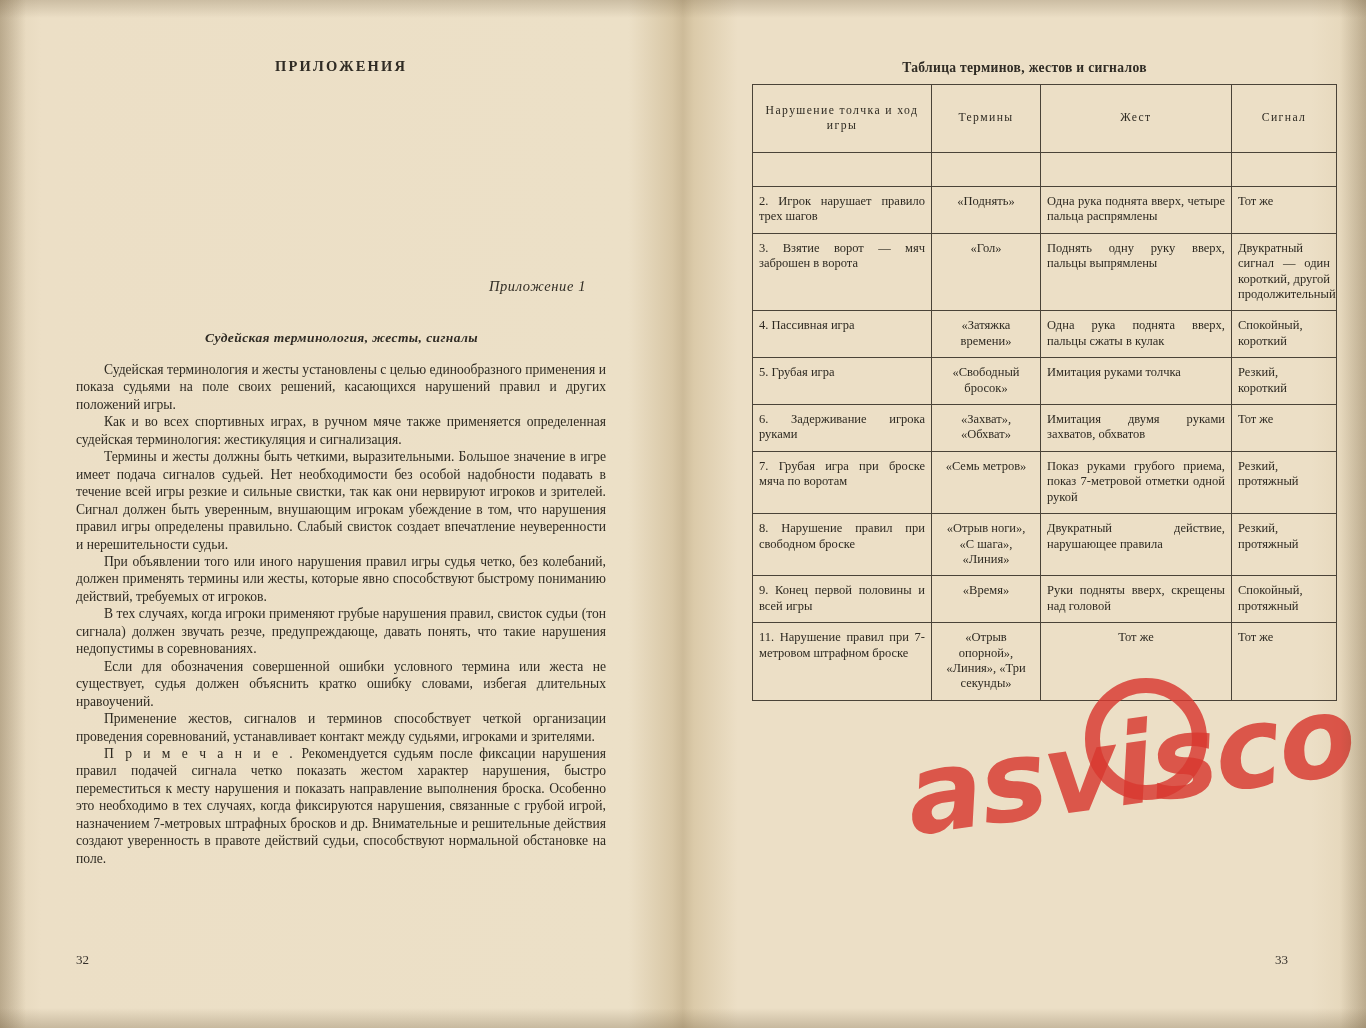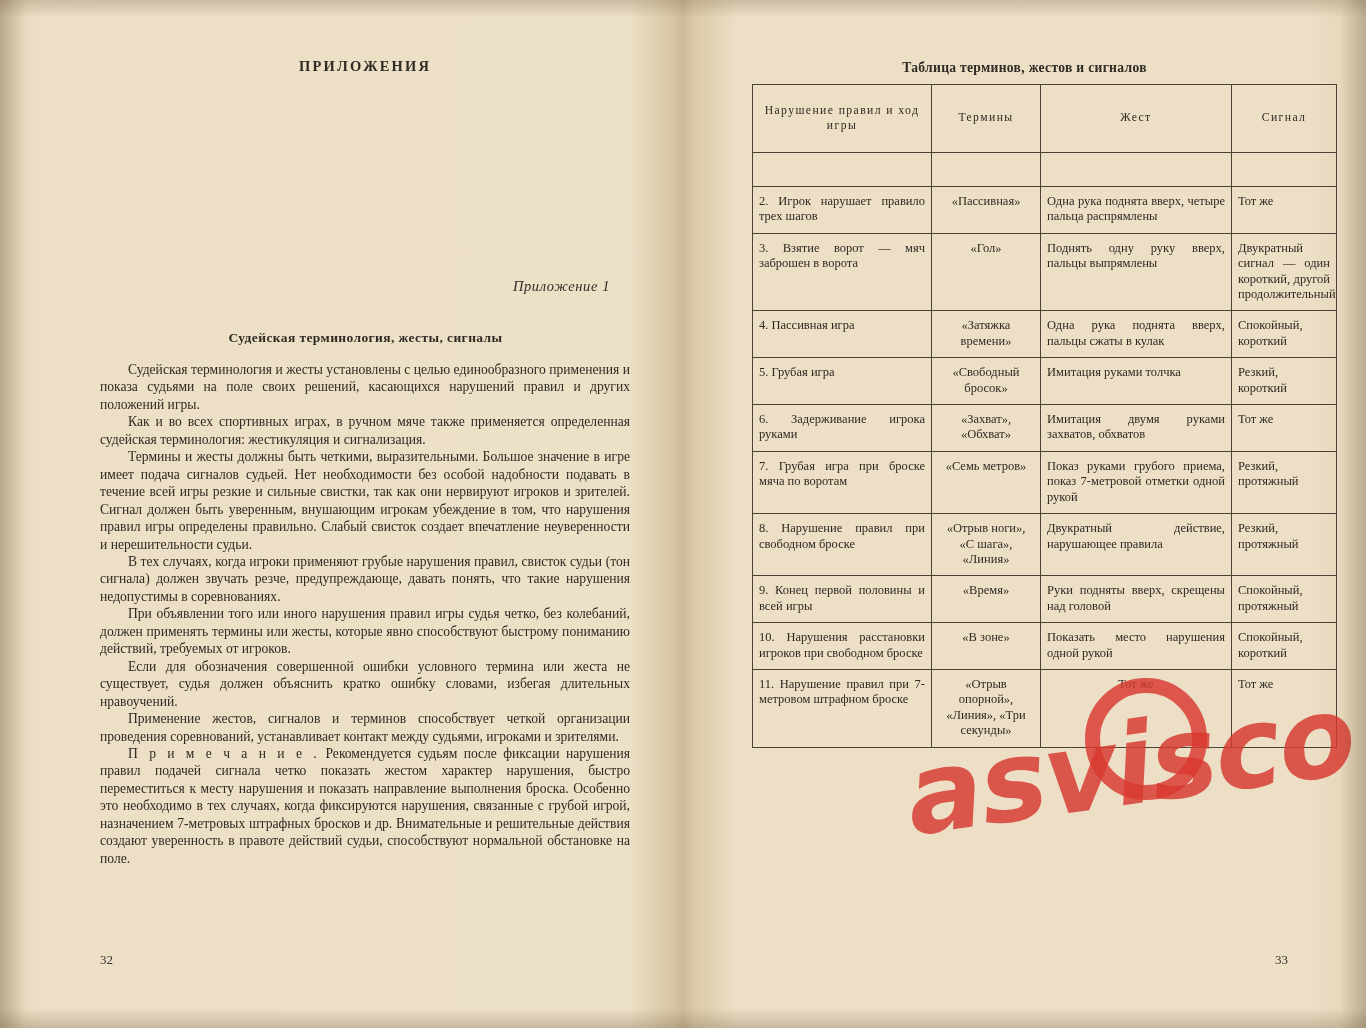--- a/index.html
+++ b/index.html
@@ -27,21 +27,21 @@
         #dbcaa9 50.8%,
         #ecdfc6 54%,
         #ecdfc6 96%,
         #e1d2b5 100%);
   }
   .page {
     position: absolute;
     top: 0;
     bottom: 0;
   }
-  .page-left { left: 0; width: 683px; margin-left: 24px; }
+  .page-left { left: 0; width: 683px; }
   .page-right { left: 683px; width: 683px; }
 
   
   .appendix-head {
     position: absolute;
     left: 275px;
     top: 58px;
     font-size: 14.5px;
     letter-spacing: 2.2px;
     font-weight: bold;
@@ -59,20 +59,21 @@
   .sec-title {
     position: absolute;
     left: 0;
     right: 0;
     top: 330px;
     text-align: center;
     font-size: 13.5px;
     font-weight: bold;
     color: #2f2b24;
     letter-spacing: 0.4px;
+    font-style: italic;
   }
   .body-text {
     position: absolute;
     left: 76px;
     top: 361px;
     width: 530px;
     font-size: 13.6px;
     line-height: 17.45px;
     color: #2e2a22;
     text-align: justify;
@@ -202,54 +203,54 @@
 
   <div class="page page-left">
     <div class="appendix-head">ПРИЛОЖЕНИЯ</div>
     <div class="appendix-num">Приложение 1</div>
     <div class="sec-title">Судейская терминология, жесты, сигналы</div>
 
     <div class="body-text">
       <p>Судейская терминология и жесты установлены с целью единообразного применения и показа судьями на поле своих решений, касающихся нарушений правил и других положений игры.</p>
       <p>Как и во всех спортивных играх, в ручном мяче также применяется определенная судейская терминология: жестикуляция и сигнализация.</p>
       <p>Термины и жесты должны быть четкими, выразительными. Большое значение в игре имеет подача сигналов судьей. Нет необходимости без особой надобности подавать в течение всей игры резкие и сильные свистки, так как они нервируют игроков и зрителей. Сигнал должен быть уверенным, внушающим игрокам убеждение в том, что нарушения правил игры определены правильно. Слабый свисток создает впечатление неуверенности и нерешительности судьи.</p>
+      <p>При объявлении того или иного нарушения правил игры судья четко, без колебаний, должен применять термины или жесты, которые явно способствуют быстрому пониманию действий, требуемых от игроков.</p>
       <p>В тех случаях, когда игроки применяют грубые нарушения правил, свисток судьи (тон сигнала) должен звучать резче, предупреждающе, давать понять, что такие нарушения недопустимы в соревнованиях.</p>
-      <p>При объявлении того или иного нарушения правил игры судья четко, без колебаний, должен применять термины или жесты, которые явно способствуют быстрому пониманию действий, требуемых от игроков.</p>
       <p>Если для обозначения совершенной ошибки условного термина или жеста не существует, судья должен объяснить кратко ошибку словами, избегая длительных нравоучений.</p>
       <p>Применение жестов, сигналов и терминов способствует четкой организации проведения соревнований, устанавливает контакт между судьями, игроками и зрителями.</p>
       <p><span class="sp-note">П р и м е ч а н и е .</span> <span>Рекомендуется судьям после фиксации нарушения правил подачей сигнала четко показать жестом характер нарушения, быстро переместиться к месту нарушения и показать направление выполнения броска. Особенно это необходимо в тех случаях, когда фиксируются нарушения, связанные с грубой игрой, назначением 7-метровых штрафных бросков и др. Внимательные и решительные действия создают уверенность в правоте действий судьи, способствуют нормальной обстановке на поле.</span></p>
     </div>
 
     <div class="folio folio-left">32</div>
   </div>
 
   <div class="page page-right">
     <div class="table-title">Таблица терминов, жестов и сигналов</div>
 
     <div class="tbl-wrap">
       <table class="terms">
         <thead>
           <tr>
-            <th style="width:166px">Нарушение правил и ход игры</th>
+            <th style="width:166px">Нарушение толчка и ход игры</th>
             <th style="width:96px">Термины</th>
             <th style="width:178px">Жест</th>
             <th style="width:92px">Сигнал</th>
           </tr>
         </thead>
         <tbody>
           <tr class="spacer-row">
             <td></td>
             <td></td>
             <td></td>
             <td></td>
           </tr>
 
           <tr>
             <td class="c-rule">2. Игрок нарушает правило трех шагов</td>
-            <td class="c-term">«Пассивная»</td>
+            <td class="c-term">«Поднять»</td>
             <td class="c-gest">Одна рука поднята вверх, четыре пальца распрямлены</td>
             <td class="c-sig">Тот же</td>
           </tr>
           <tr>
             <td class="c-rule">3. Взятие ворот — мяч заброшен в ворота</td>
             <td class="c-term">«Гол»</td>
             <td class="c-gest">Поднять одну руку вверх, пальцы выпрямлены</td>
             <td class="c-sig">Двукратный сигнал — один короткий, другой продолжительный</td>
           </tr>
           <tr>
@@ -280,26 +281,20 @@
             <td class="c-rule">8. Нарушение правил при свободном броске</td>
             <td class="c-term">«Отрыв ноги», «С шага», «Линия»</td>
             <td class="c-gest">Двукратный действие, нарушающее правила</td>
             <td class="c-sig">Резкий, протяжный</td>
           </tr>
           <tr>
             <td class="c-rule">9. Конец первой половины и всей игры</td>
             <td class="c-term">«Время»</td>
             <td class="c-gest">Руки подняты вверх, скрещены над головой</td>
             <td class="c-sig">Спокойный, протяжный</td>
-          </tr>
-          <tr>
-            <td class="c-rule">10. Нарушения расстановки игроков при свободном броске</td>
-            <td class="c-term">«В зоне»</td>
-            <td class="c-gest">Показать место нарушения одной рукой</td>
-            <td class="c-sig">Спокойный, короткий</td>
           </tr>
           <tr>
             <td class="c-rule">11. Нарушение правил при 7-метровом штрафном броске</td>
             <td class="c-term">«Отрыв опорной», «Линия», «Три секунды»</td>
             <td class="c-gest" style="text-align:center">Тот же</td>
             <td class="c-sig">Тот же</td>
           </tr>
         </tbody>
       </table>
     </div>

